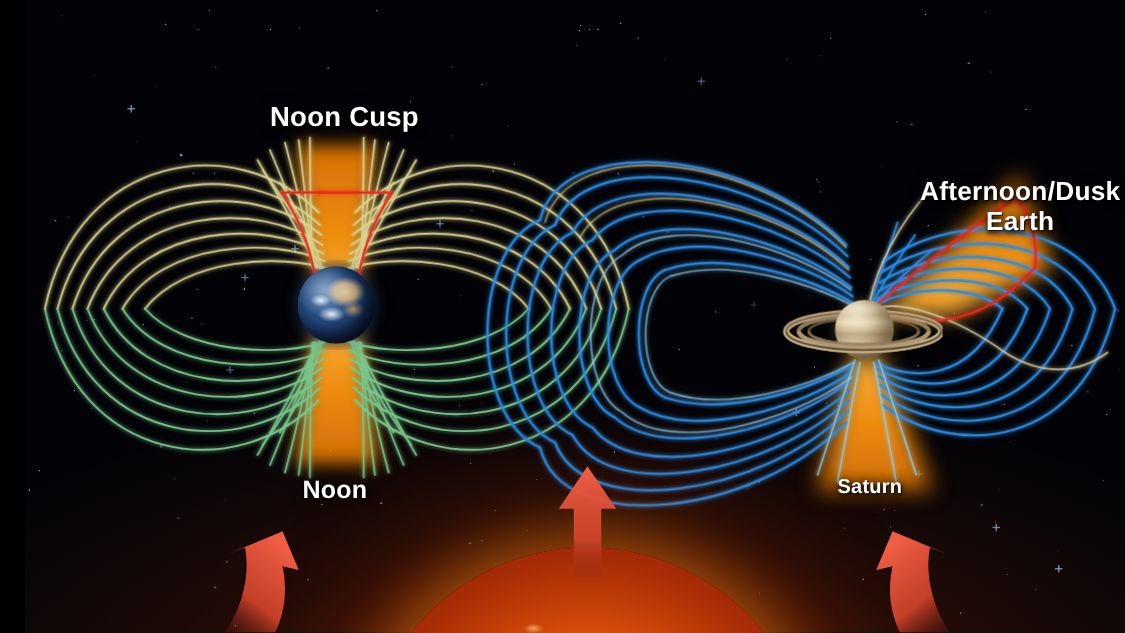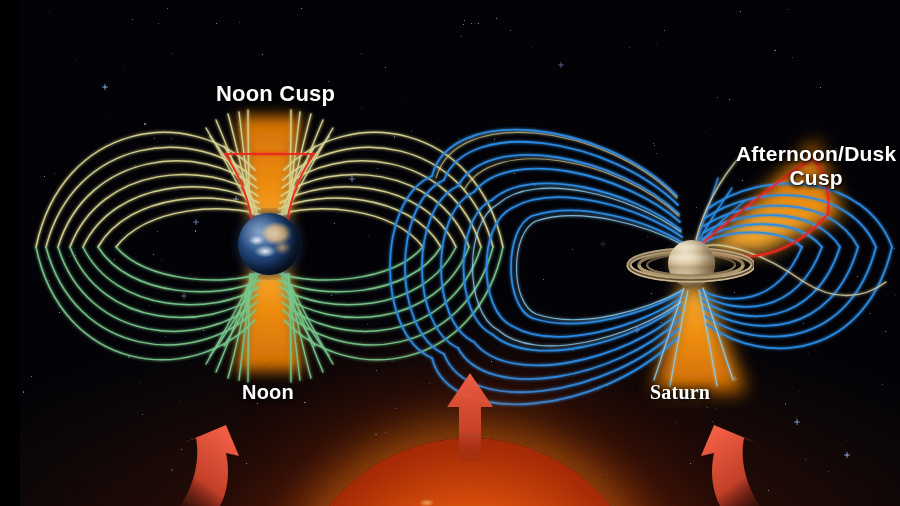--- a/index.html
+++ b/index.html
@@ -98,21 +98,21 @@
     color:#ffffff;
     font-weight:bold;
     letter-spacing:.2px;
     text-shadow:0 2px 4px rgba(0,0,0,.95), 0 0 10px rgba(0,0,0,.85), 1px 1px 0 rgba(0,0,0,.6);
     white-space:pre-line;
     line-height:1.14;
   }
   #lbl-noon-cusp{left:196px;top:81px;font-size:22px;}
   #lbl-afternoon-dusk-cusp{left:716px;top:142px;font-size:21px;text-align:center;}
   #lbl-earth{left:222px;top:381px;font-size:20px;}
-  #lbl-saturn{left:630px;top:381px;font-size:20px;font-family:Liberation Serif, serif;}
+  #lbl-saturn{left:650px;top:381px;font-size:16px;}
 </style>
 </head>
 <body>
 
 <div id="scene">
 
   <div class="space-bg"></div>
   <div class="starfield" id="starfield">
       <div class="star" style="left: 219.3px; top: 21.6px; width: 1px; height: 1px; opacity: 0.36; background: rgb(230, 238, 255);"></div>
       <div class="star" style="left: 490px; top: 29.7px; width: 1px; height: 1px; opacity: 0.62; background: rgb(230, 238, 255);"></div>
@@ -601,17 +601,17 @@
     </g>
 
     <g>
       <path d="M694,425 L681,456 L694,453 C690,472 692,490 700,506 L740,506
                C725,484 720,458 724,438 L737,443 Z" fill="url(#arrowGradR)"></path>
     </g>
   </svg>
 
   <div class="lbl" id="lbl-noon-cusp">Noon Cusp</div>
   <div class="lbl" id="lbl-afternoon-dusk-cusp">Afternoon/Dusk
-Cusp</div>
+Earth</div>
   <div class="lbl" id="lbl-earth">Noon</div>
   <div class="lbl" id="lbl-saturn">Saturn</div>
 
 </div>
 
 </body></html>

